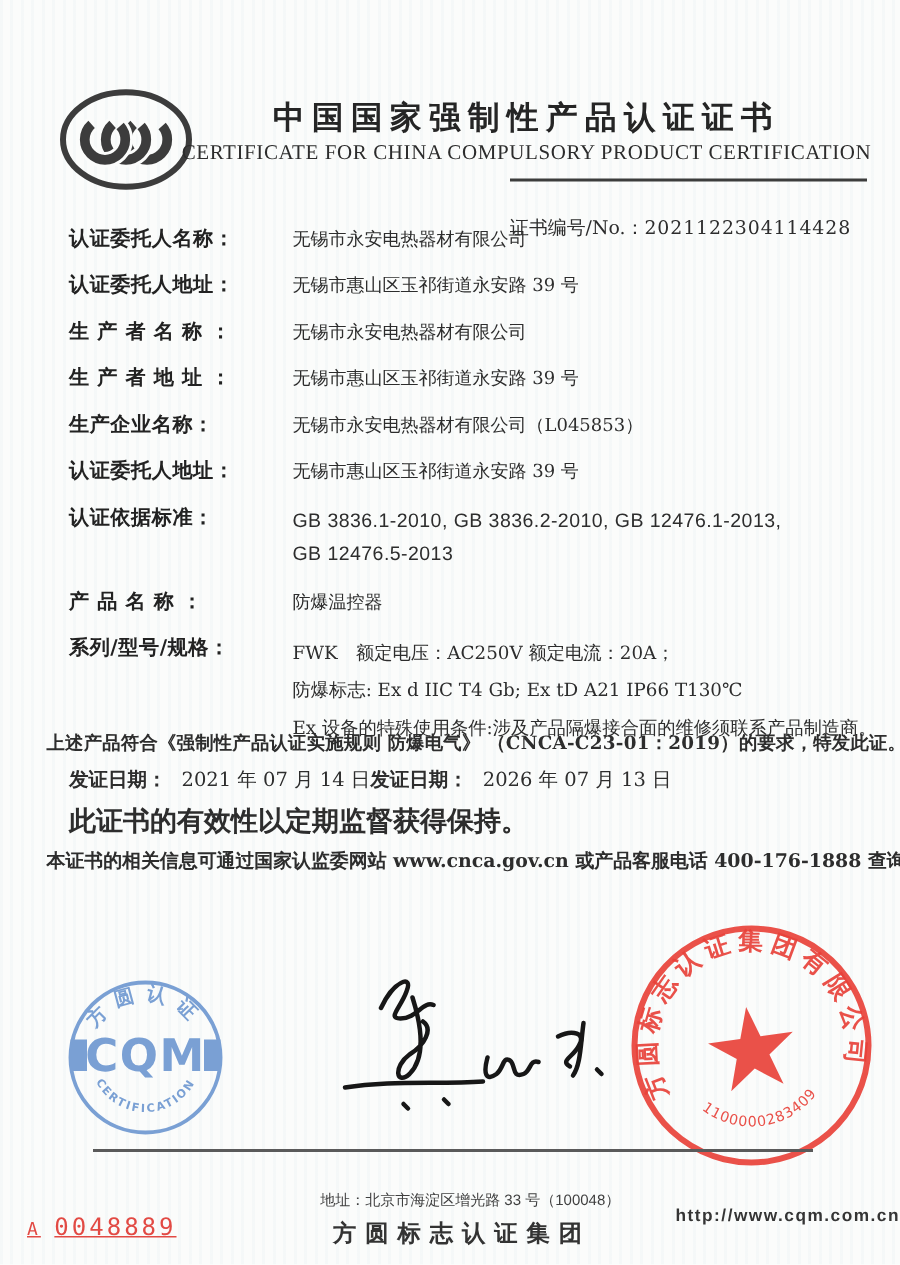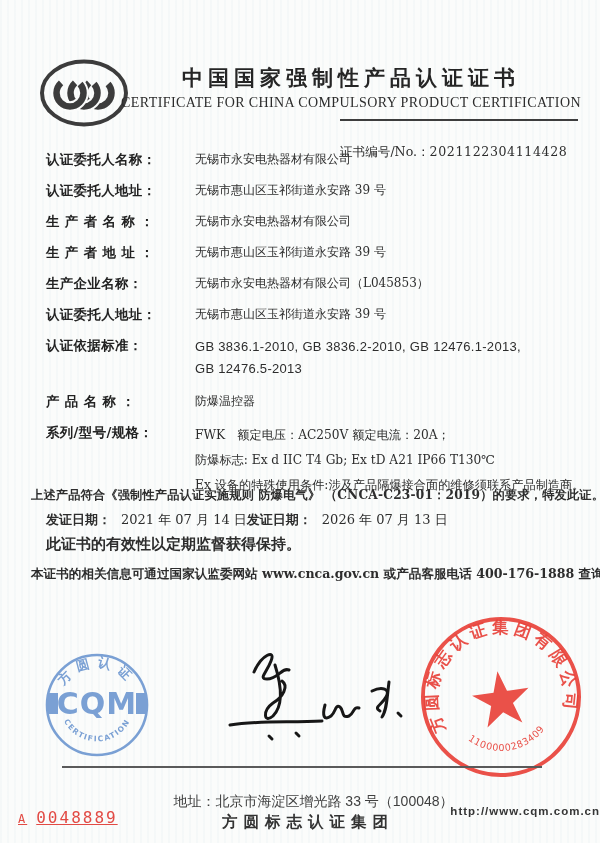--- a/index.html
+++ b/index.html
@@ -26,31 +26,31 @@
   .field-label { flex:none; width:131px; font-weight:bold; font-size:13.4px;
                  letter-spacing:0.4px; line-height:19px; color:#222; white-space:nowrap; }
   .field-lines { font-size:12px; line-height:19px; white-space:nowrap; }
   .row-standards .field-lines { font-family:"Liberation Sans", sans-serif; font-size:13px; line-height:22px; letter-spacing:0.3px; }
   .row-spec .field-lines { font-size:12.2px; line-height:25px; }
   .abs-text { position:absolute; white-space:nowrap; }
   .statement { left:31px; top:487px; font-size:12.2px; font-weight:bold; letter-spacing:0.2px; }
   .dates { position:absolute; left:46px; right:24px; top:511px; display:flex;
            justify-content:flex-start; font-size:13px; white-space:nowrap; }
   .dates .lab { font-weight:bold; margin-right:10px; }
-  .validity { left:46px; top:535px; font-size:15px; font-weight:bold; }
+  .validity { left:46px; top:535px; font-size:18px; font-weight:bold; }
   .query { left:31px; top:566px; font-size:12.6px; font-weight:bold; }
   
   .cqm-logo { position:absolute; left:42px; top:650px; }
   .signature { position:absolute; left:222px; top:642px; }
   .seal { position:absolute; left:414px; top:610px; transform:rotate(-8deg); }
   .footer-line { position:absolute; left:62px; right:58px; top:766px; border-top:2px solid #5a5a5a; }
   .footer-org { position:absolute; left:0; right:0; top:812px; text-align:center;
                 font-size:15.5px; font-weight:bold; letter-spacing:6px; color:#333;margin-left:16px; }
   .footer-addr { position:absolute; left:0; right:0; top:793px; text-align:center;
-                 font-size:14px; color:#3f3f3f; font-family:"Liberation Sans", sans-serif;padding-left:27px; }
+                 font-size:10px; color:#3f3f3f; font-family:"Liberation Sans", sans-serif;padding-left:27px; }
   .footer-url { position:absolute; left:0; right:0; top:805px; text-align:right;
                 font-size:11.5px; font-weight:bold; letter-spacing:1px; color:#353535;
                 font-family:"Liberation Sans", sans-serif; }
   .serial { position:absolute; left:18px; top:808px; color:#e24a44;
             font-family:"DejaVu Sans Mono", monospace; font-size:16px; letter-spacing:2px;text-decoration:underline; }
   .serial .pre { font-size:12px; margin-right:9px; }
 </style>
 </head>
 <body>
 

